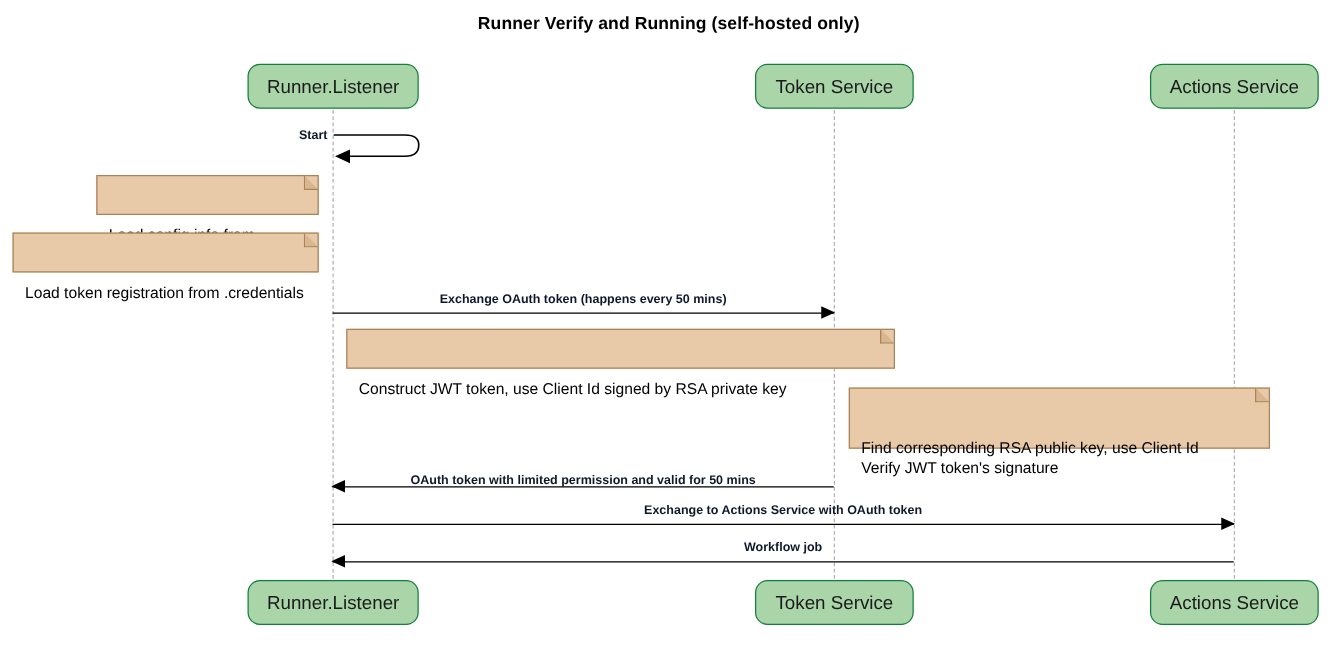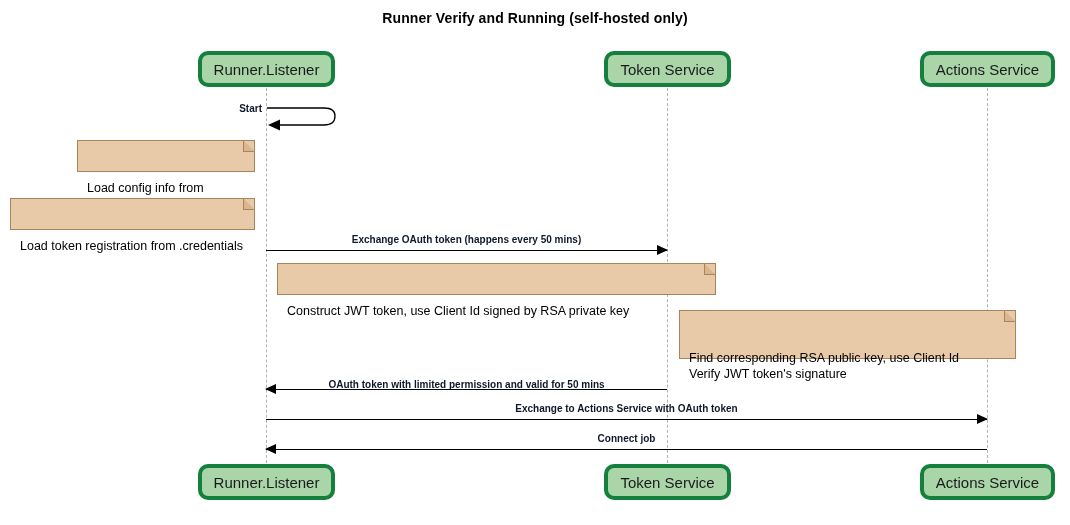--- a/index.html
+++ b/index.html
@@ -40,21 +40,21 @@
     width: 0;
     height: 375px;
     border-left: 1px dashed #b3b3b3;
   }
 
   
   .participant {
     position: absolute;
     height: 36px;
     background: #a9d5a9;
-    border: 4px solid #15803d;
+    border: 1px solid #15803d;
     border-radius: 10px;
     display: flex;
     align-items: center;
     justify-content: center;
     color: #1a1a1a;
     font-size: 15px;
     box-sizing: border-box;
   }
 
   
@@ -145,21 +145,21 @@
       <path d="M 1 2 L 58 2 Q 69 2 69 10 Q 69 19 58 19 L 12 19" fill="none" stroke="#000000" stroke-width="1.3"></path>
       <polygon points="14,13.5 2,19 14,24.5" fill="#000000"></polygon>
     </svg>
   </div>
 
   <div class="note" style="left:77px; top:140px; width:178px; height:32px;">
     <span class="fold"></span>
     <span>Load config info from .runner</span>
   </div>
 
-  <div class="note" style="left:10px; top:186px; width:245px; height:32px;margin-top:12px;">
+  <div class="note" style="left:10px; top:186px; width:245px; height:32px;">
     <span class="fold"></span>
     <span>Load token registration from .credentials</span>
   </div>
 
   <div class="msg-label" style="left:266px; top:234px; width:401px;">Exchange OAuth token (happens every 50 mins)</div>
   <div class="msg" style="left:266px; top:250px; width:401px;">
     <span class="head right"></span>
   </div>
 
   <div class="note" style="left:277px; top:263px; width:439px; height:32px;">
@@ -176,21 +176,21 @@
   <div class="msg-label" style="left:266px; top:379px; width:401px;">OAuth token with limited permission and valid for 50 mins</div>
   <div class="msg" style="left:266px; top:389px; width:401px;">
     <span class="head left"></span>
   </div>
 
   <div class="msg-label" style="left:266px; top:403px; width:721px;">Exchange to Actions Service with OAuth token</div>
   <div class="msg" style="left:266px; top:419px; width:721px;">
     <span class="head right"></span>
   </div>
 
-  <div class="msg-label" style="left:266px; top:433px; width:721px;">Connect job</div>
+  <div class="msg-label" style="left:266px; top:433px; width:721px;">Workflow job</div>
   <div class="msg" style="left:266px; top:449px; width:721px;">
     <span class="head left"></span>
   </div>
 
   <div class="participant" style="left:198px; top:464px; width:137px;">
     <span>Runner.Listener</span>
   </div>
   <div class="participant" style="left:604px; top:464px; width:127px;">
     <span>Token Service</span>
   </div>

